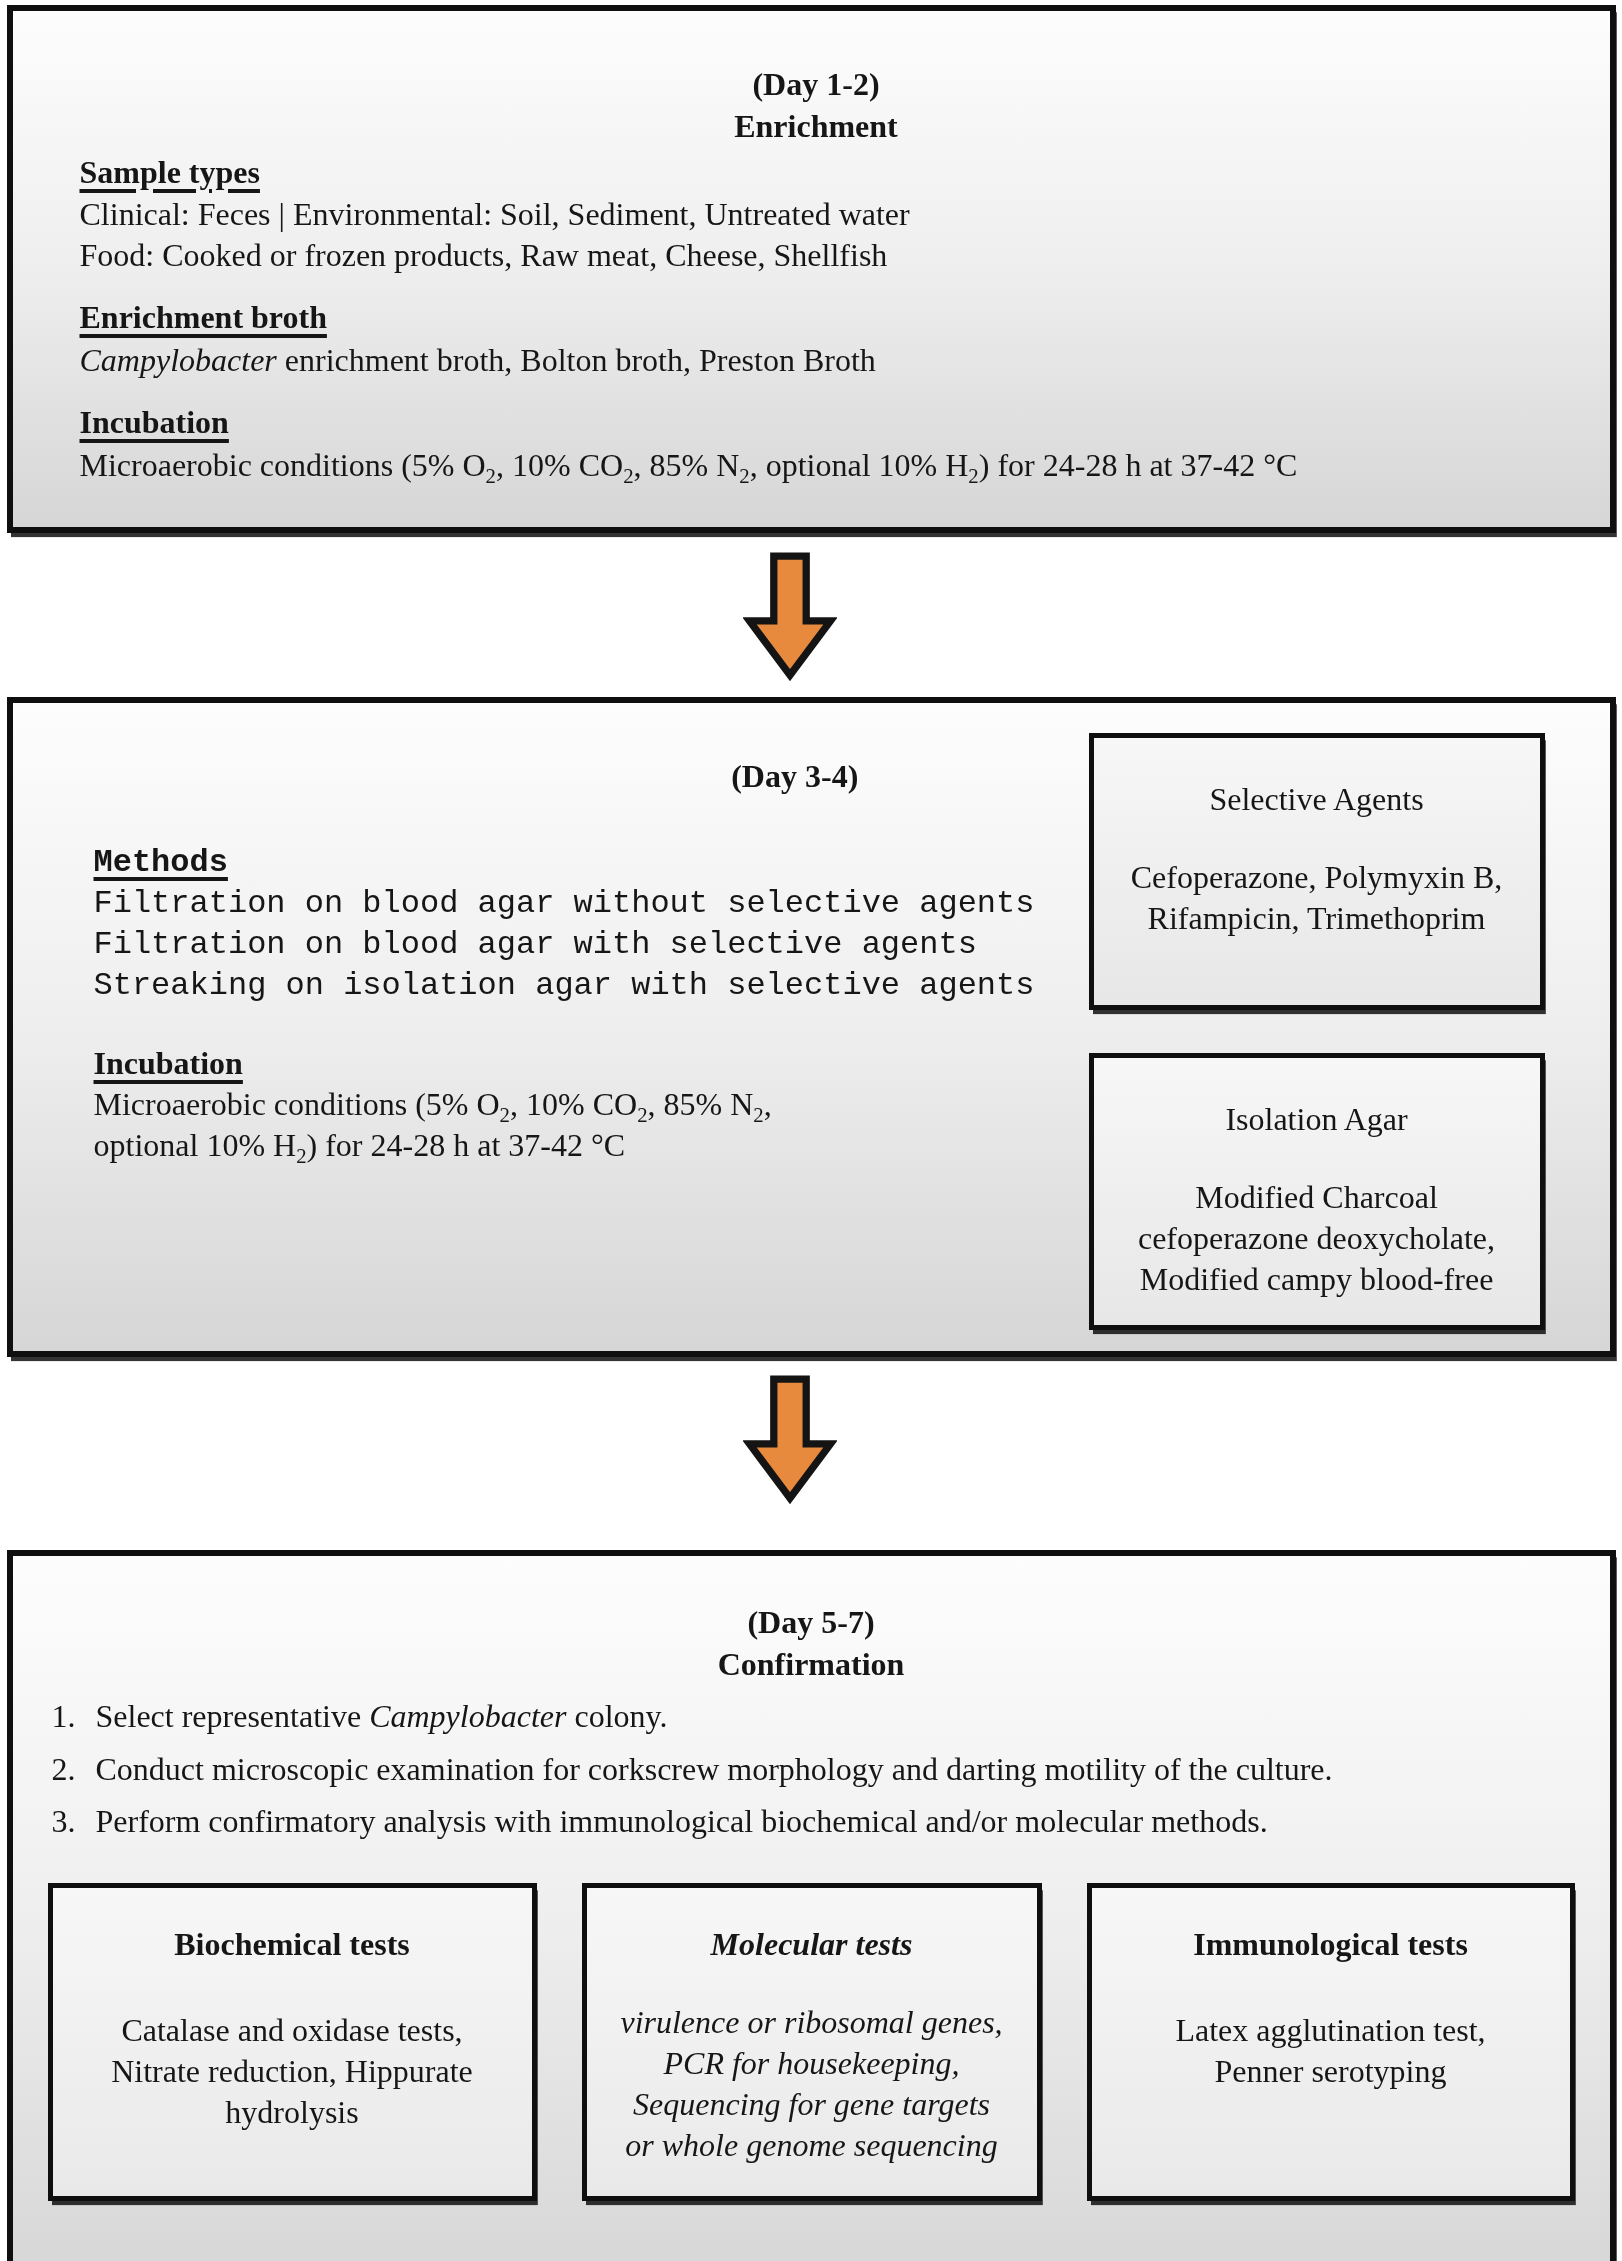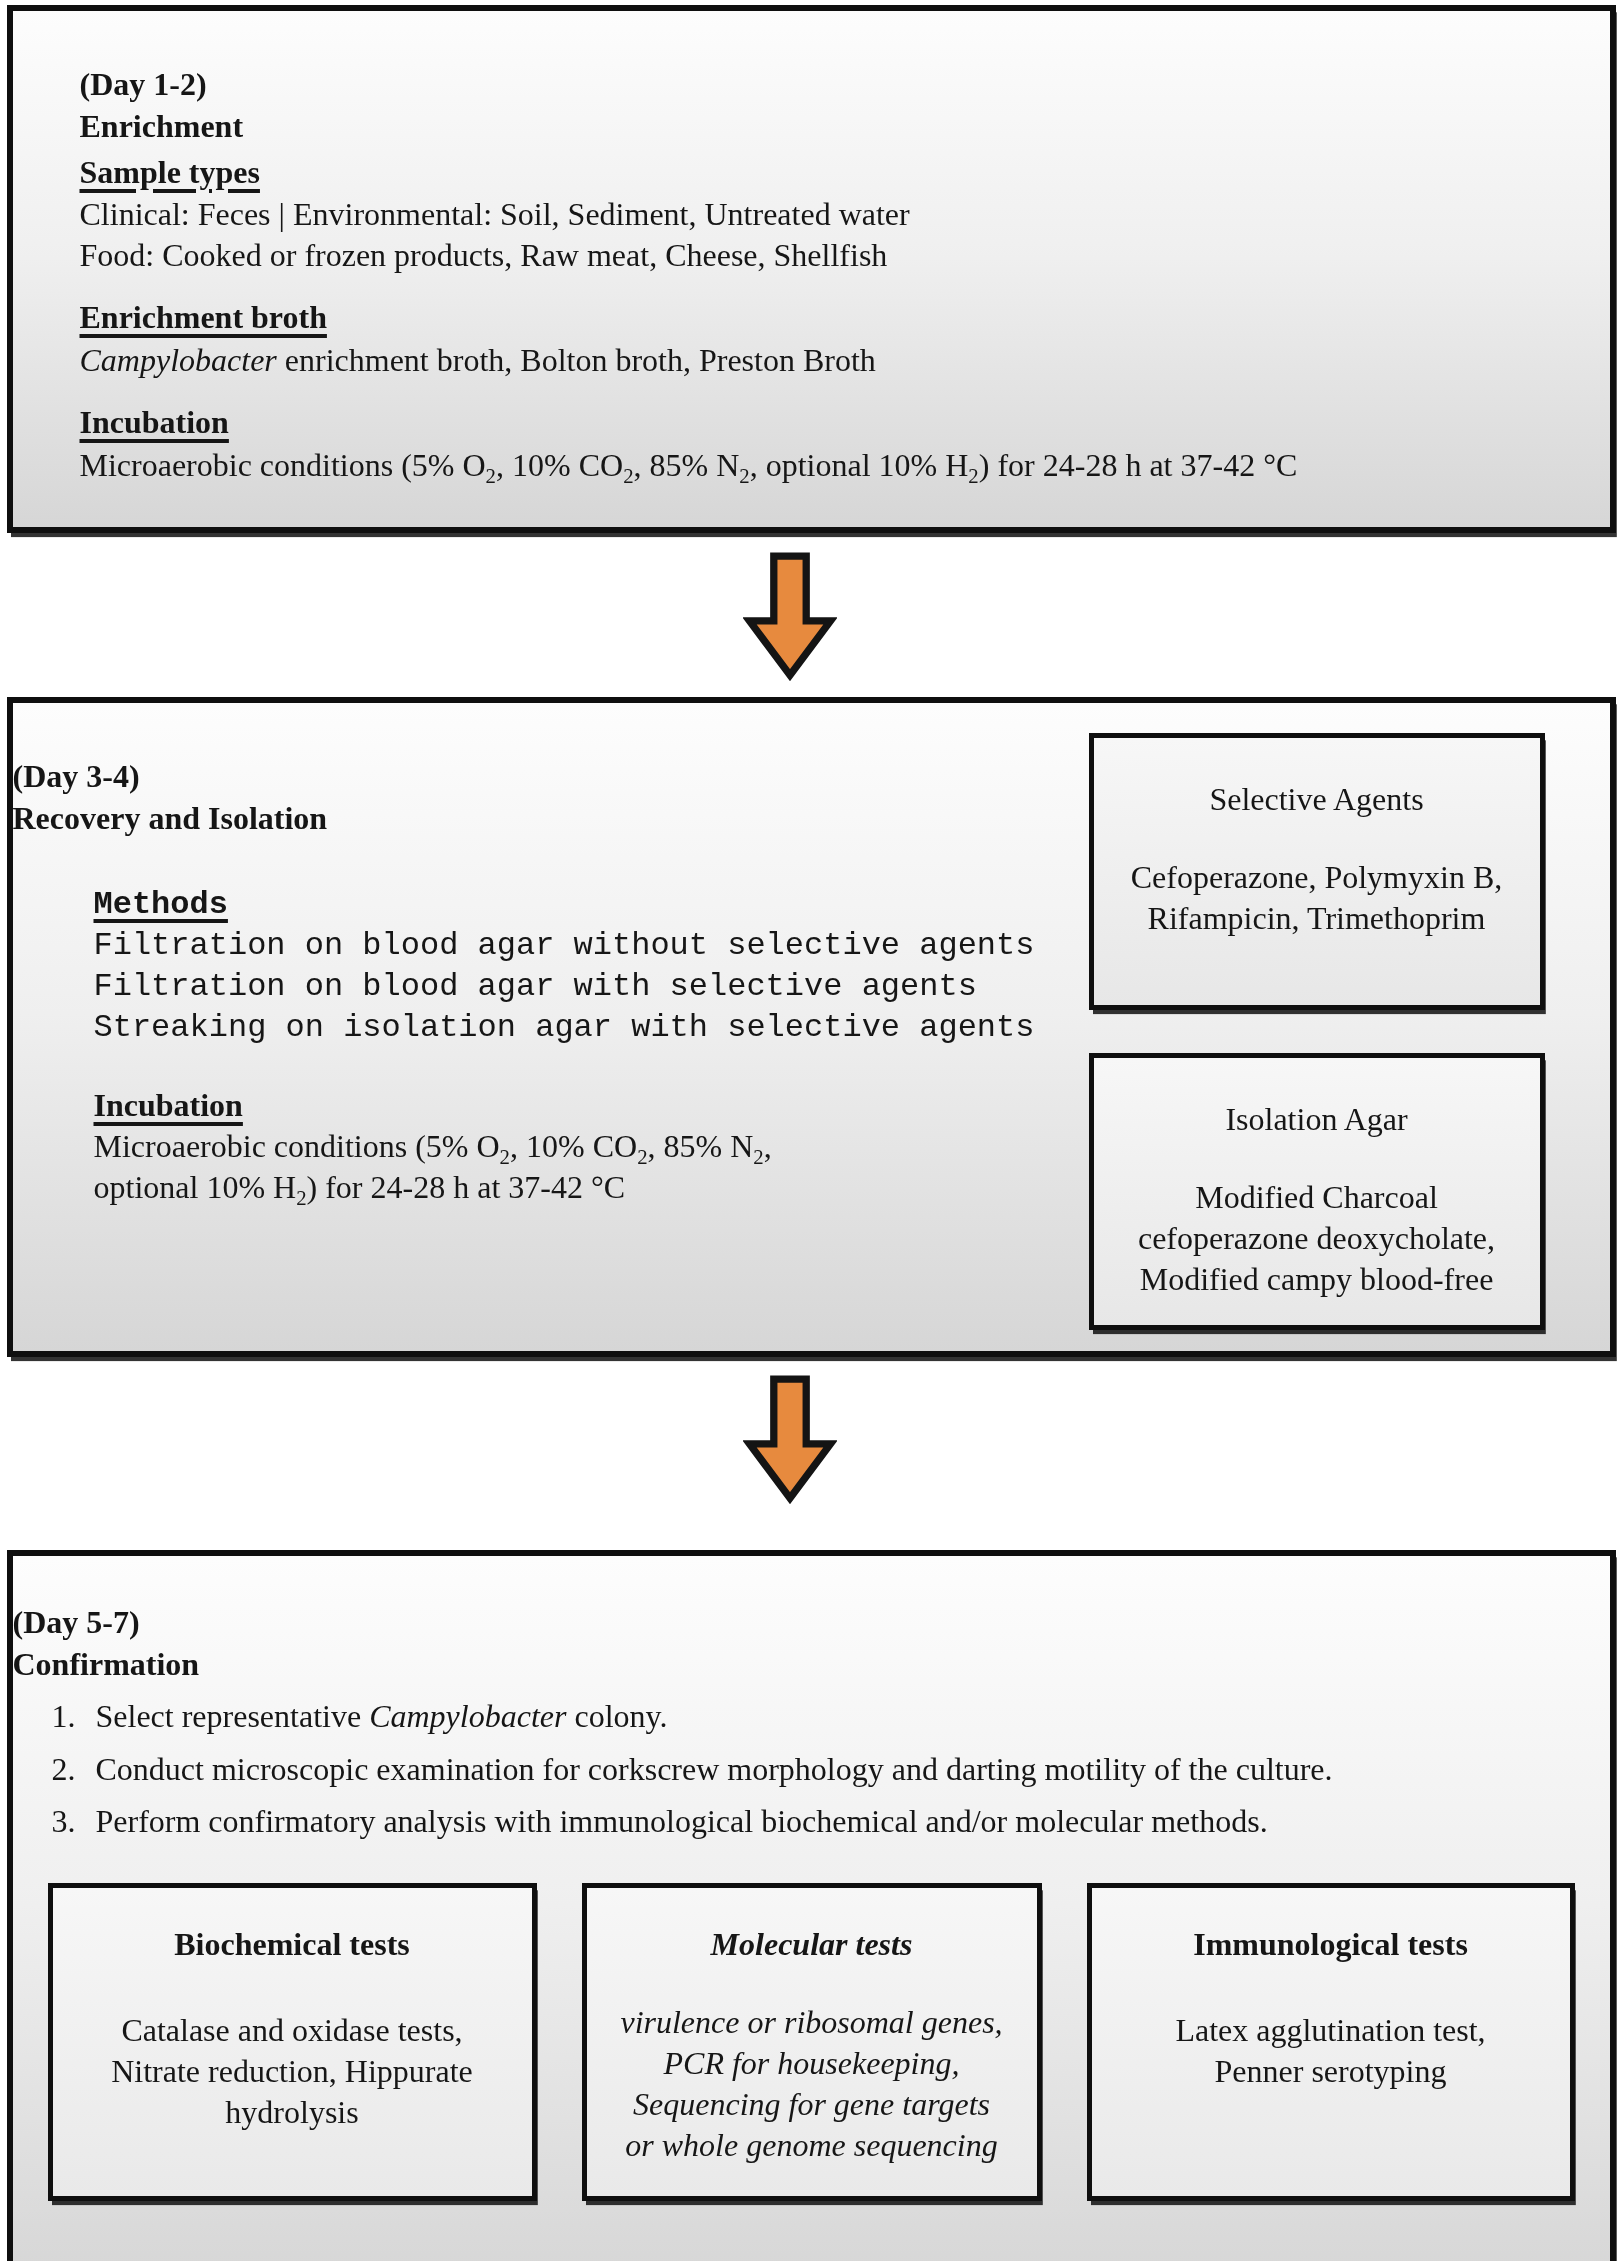--- a/index.html
+++ b/index.html
@@ -15,21 +15,21 @@
     position:absolute;left:6.5px;width:1609px;
     box-sizing:border-box;
     border:6.5px solid #0f0f0f;
     background:linear-gradient(180deg,#fdfdfd 0%,#efefef 48%,#d6d6d6 100%);
     box-shadow:2.4px 5.7px 0 -1.6px rgba(15,15,15,0.85);
   }
   #stage1{top:4.9px;height:528px;padding:52px 57px 0 67px;}
   #stage2{top:697px;height:660px;padding:52px 0 0 0;}
   #stage3{top:1514px;height:741px;padding:45px 0 8px 0;margin-top:36px;}
 
-  .center-title{text-align:left;font-weight:bold;line-height:42px;}
+  .center-title{text-align:center;font-weight:bold;line-height:42px;}
   #stage2 .center-title{padding-right:32.5px;}
 
   .sec{margin-top:21px;}
   .sec.first{margin-top:4.9px;}
   .sec-h{
     font-weight:bold;
     text-decoration:underline;
     text-decoration-thickness:4.1px;
     text-underline-offset:5.7px;
     line-height:41px;
@@ -113,21 +113,20 @@
   </div>
 </div>
 
 <svg class="arrow" id="arrow1" viewBox="0 0 116 160">
   <polygon points="38,6 78,6 78,86 108,86 58,153 8,86 38,86" fill="#E78A3E" stroke="#141414" stroke-width="9" stroke-linejoin="miter"></polygon>
 </svg>
 
 <div class="stage" id="stage2">
   <div class="center-title">
     <div>(Day 3-4)</div>
-    <div>Recovery and Isolation</div>
   </div>
 
   <div class="s2-left">
     <div class="sec methods">
       <div><span class="sec-h">Methods</span></div>
       <div class="sec-line">Filtration on blood agar without selective agents</div>
       <div class="sec-line">Filtration on blood agar with selective agents</div>
       <div class="sec-line">Streaking on isolation agar with selective agents</div>
     </div>
 

